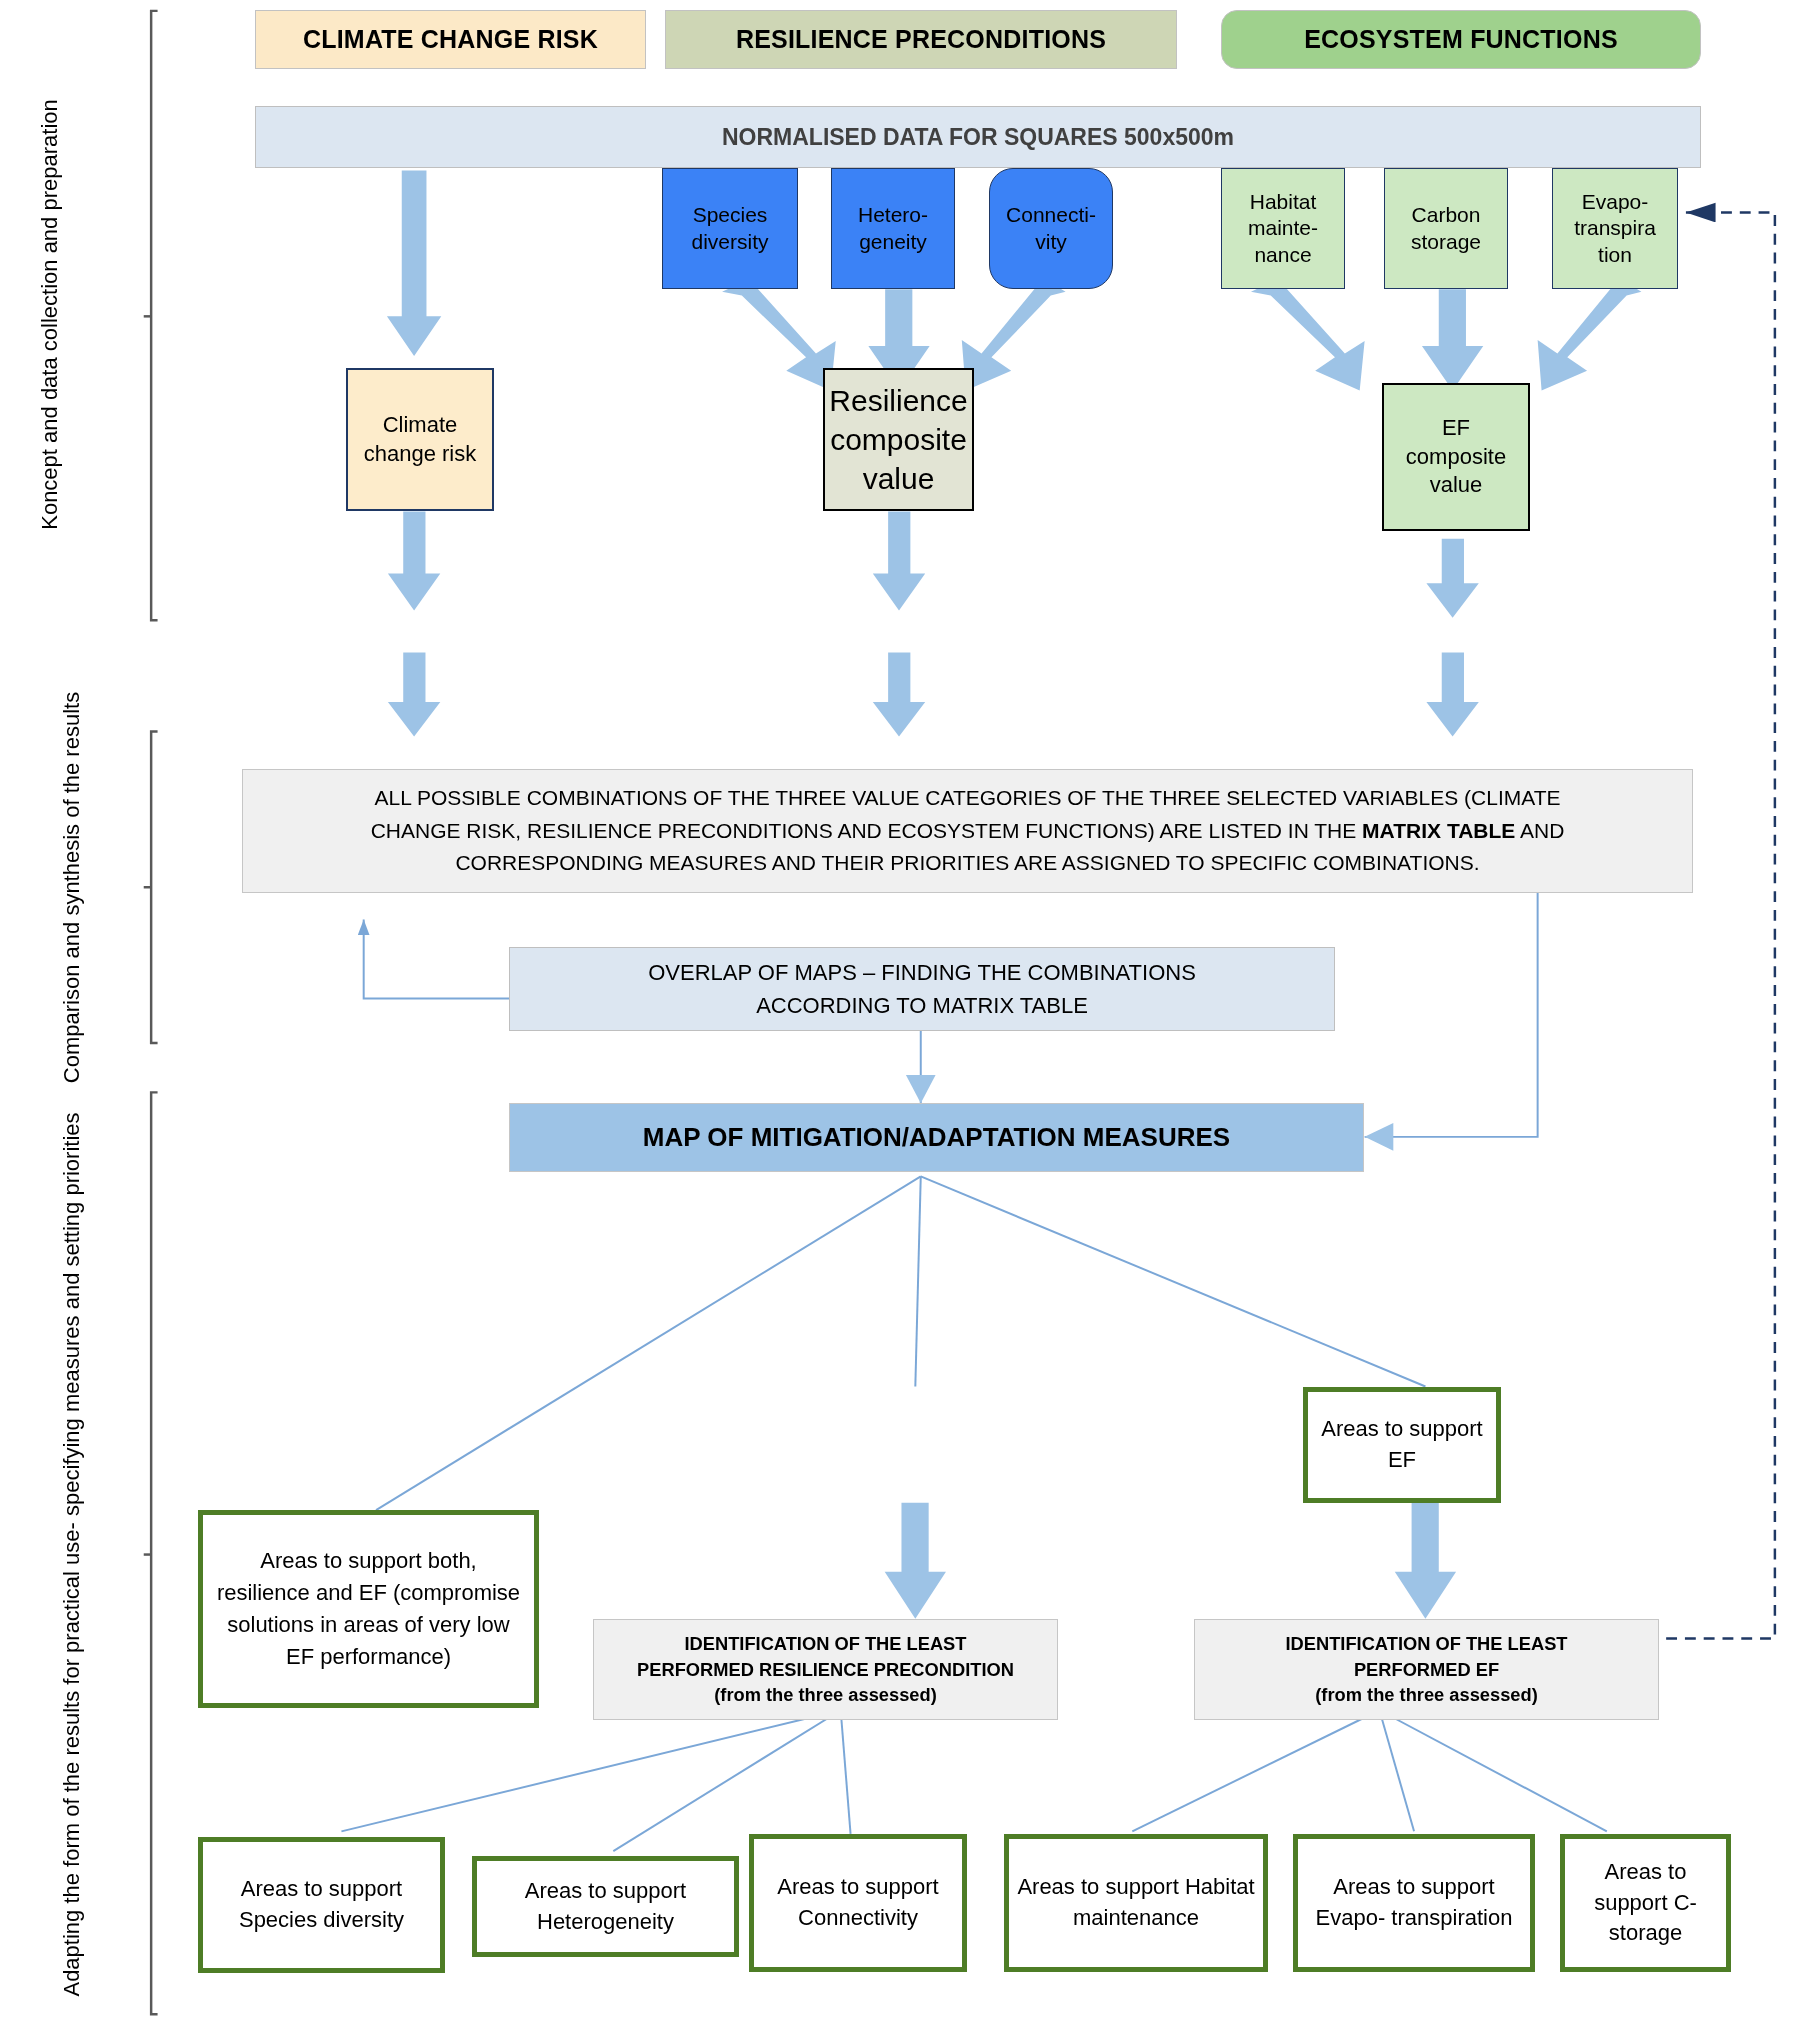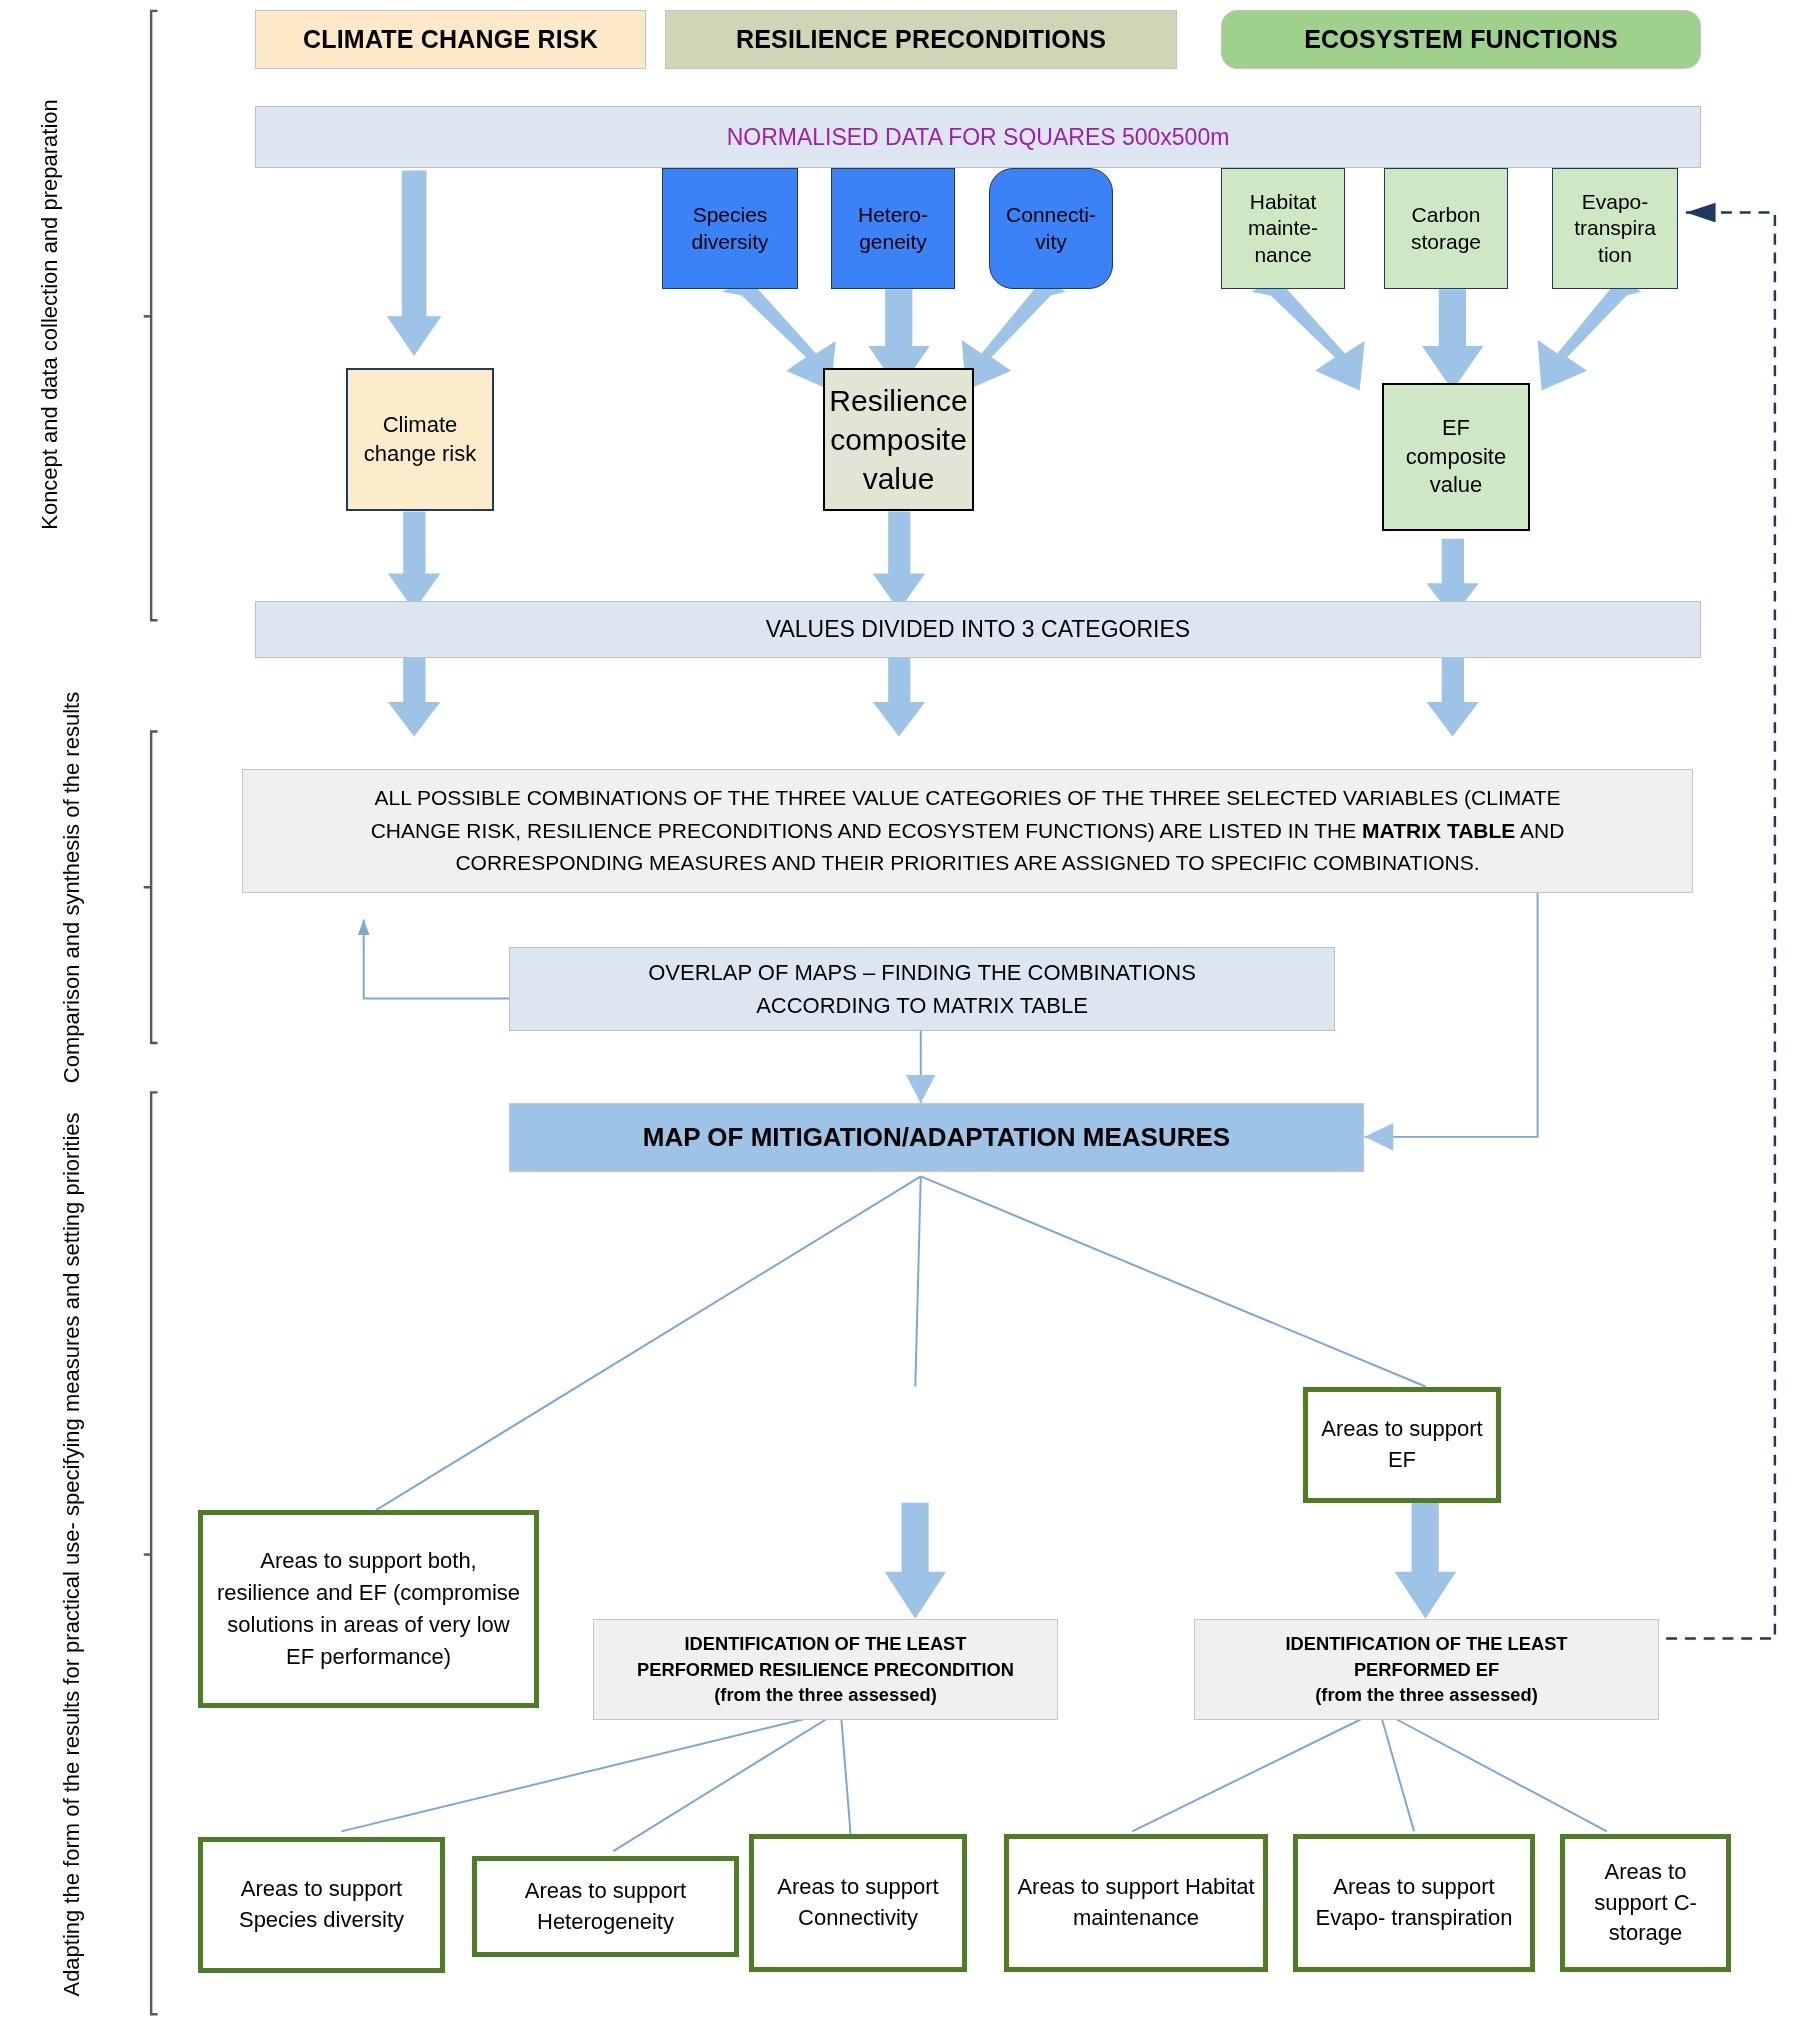--- a/index.html
+++ b/index.html
@@ -5,21 +5,21 @@
   html,body{margin:0;padding:0;background:#fff;}
   body{font-family:"Liberation Sans",sans-serif;color:#000;}
   #stage{position:relative;width:1799px;height:2035px;background:#fff;overflow:hidden;}
   .abs{position:absolute;box-sizing:border-box;}
   .box{display:flex;align-items:center;justify-content:center;text-align:center;}
   .hdr{font-weight:bold;letter-spacing:0.2px;border:0.5px solid #c2c2c2;}
   .hdr-cc{background:#fce9c7;}
   .hdr-rp{background:#ced6b5;}
   .hdr-ef{background:#9fd18d;border-radius:16px;}
   .band{background:#dce6f1;border:0.5px solid #bfbfbf;}
-  .band-blue-text{color:#a21caf;font-weight:400;}
+  .band-blue-text{color:#404040;font-weight:700;}
   .varbox{border:1.5px solid #1f3864;}
   .var-rp{background:#3b82f6;}
   .var-ef{background:#cde8c2;}
   .comp-cc{background:#fdeccb;border:2px solid #1f3864;}
   .comp-rp{background:#e2e4d4;border:2px solid #000;}
   .comp-ef{background:#cde8c2;border:2px solid #000;}
   .greybox{background:#f0f0f0;border:0.5px solid #c6c6c6;}
   .mapbox{background:#9dc3e6;border:0.5px solid #c6c6c6;font-weight:bold;}
   .greenbox{background:#fff;border:5.4px solid #4e7d26;}
   .vlabel{transform-origin:center center;white-space:nowrap;display:flex;align-items:center;justify-content:center;}
@@ -163,23 +163,20 @@
   <div class="abs box comp-cc" style="left:346px;top:368px;width:148px;height:143px;font-size:22px;line-height:1.3;padding:5px;">
     <span>Climate change risk</span>
   </div>
   <div class="abs box comp-rp" style="left:823px;top:368px;width:151px;height:143px;font-size:30px;line-height:1.3;padding:5px;">
     <span>Resilience composite value</span>
   </div>
   <div class="abs box comp-ef" style="left:1382px;top:383px;width:148px;height:148px;font-size:22px;line-height:1.3;padding:5px;">
     <span>EF composite value</span>
   </div>
 
-  <div class="abs box band" style="left:255px;top:601px;width:1446px;height:57px;">
-    <span style="font-size:23px;">VALUES DIVIDED INTO 3 CATEGORIES</span>
-  </div>
 
   <div class="abs greybox" style="left:242px;top:769px;width:1451px;height:124px;display:flex;flex-direction:column;align-items:center;justify-content:center;padding:6px 15px;">
     <div style="font-size:21px;line-height:1.55;text-align:center;">
       <div>ALL POSSIBLE COMBINATIONS OF THE THREE VALUE CATEGORIES OF THE THREE SELECTED VARIABLES (CLIMATE</div>
       <div>
         <span>CHANGE RISK, RESILIENCE PRECONDITIONS AND ECOSYSTEM FUNCTIONS) ARE LISTED IN THE </span><span class="bold">MATRIX TABLE</span><span> AND</span>
       </div>
       <div>CORRESPONDING MEASURES AND THEIR PRIORITIES ARE ASSIGNED TO SPECIFIC COMBINATIONS.</div>
     </div>
   </div>

